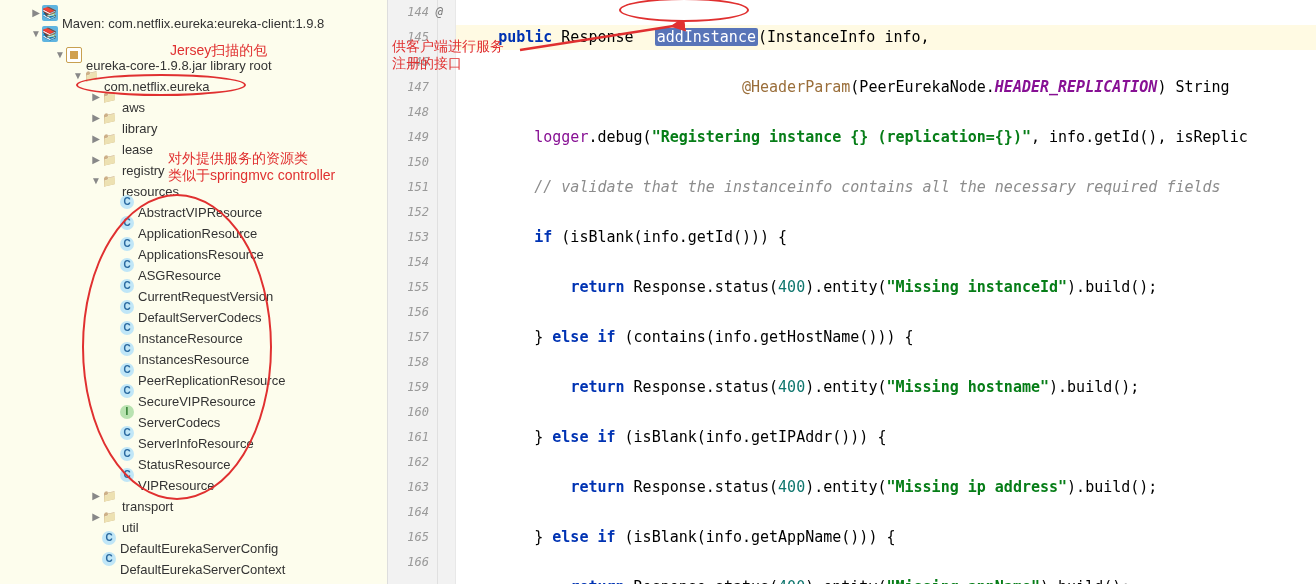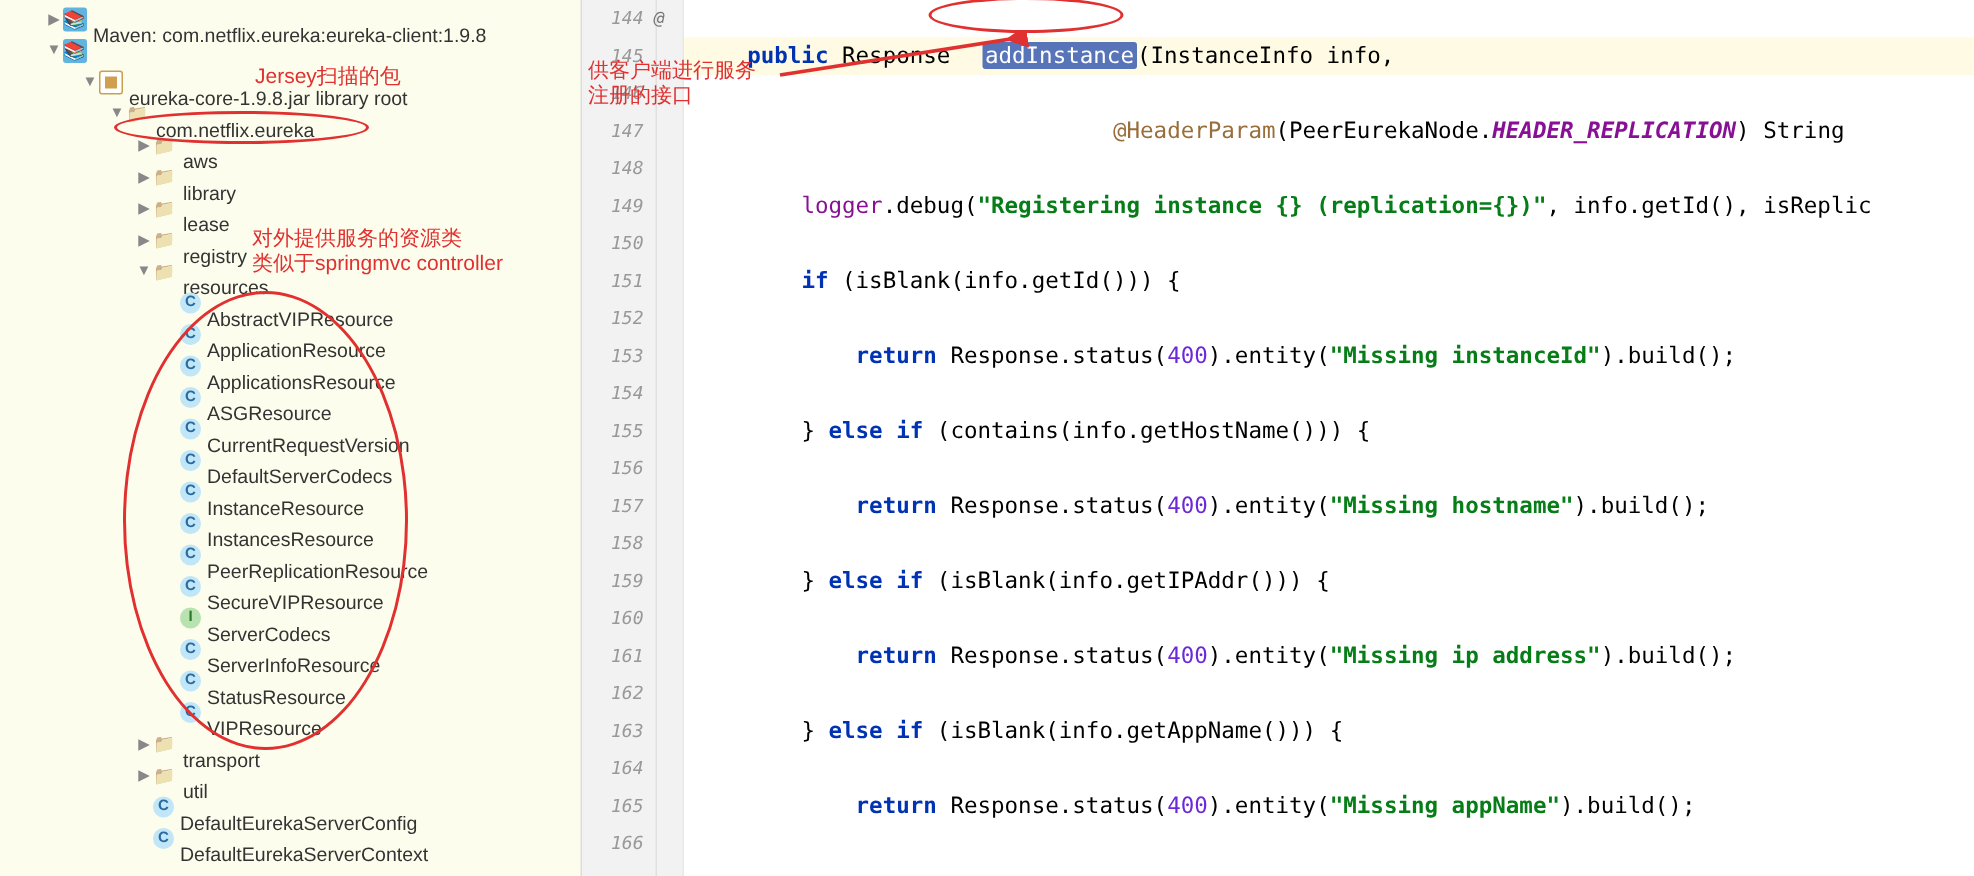--- a/index.html
+++ b/index.html
@@ -120,21 +120,21 @@
     font-size: 15px;
     line-height: 25px;
     white-space: pre;
     overflow: hidden;
     position: relative;
   }
   .code-line { height: 25px; padding-left: 6px;}
   .code-line.hl { background: #fffae3; }
   .kw { color: #0033b3; font-weight: bold; }
   .str { color: #067d17; font-weight: bold; }
-  .num { color: #6d28d9; }
+  .num { color: #0f766e; }
   .fld { color: #871094; }
   .fldi { color: #871094; font-style: italic; font-weight: bold;}
   .comm { color: #8c8c8c; font-style: italic; }
   .ann { color: #9a6e3a; }
   .boxed {
     background: #5874b8;
     color: #fff;
     border-radius: 2px;
     padding: 0 2px;
     margin-left: 12px;
@@ -355,20 +355,21 @@
         <div class="gutter-line">164</div>
         <div class="gutter-line">165</div>
         <div class="gutter-line">166</div>
       </div>
   </div>
   <div class="gutter-strip"></div>
   <div class="code">
 <div class="code-line hl">    <span class="kw">public</span><span> Response </span><span class="boxed">addInstance</span><span>(InstanceInfo info,</span></div>
 <div class="code-line">                               <span class="ann">@HeaderParam</span><span>(PeerEurekaNode.</span><span class="fldi">HEADER_REPLICATION</span><span>) String </span></div>
 <div class="code-line">        <span class="fld">logger</span><span>.debug(</span><span class="str">"Registering instance {} (replication={})"</span><span>, info.getId(), isReplic</span></div>
+<div class="code-line">        <span class="comm">// validate that the instanceinfo contains all the necessary required fields</span></div>
 <div class="code-line">        <span class="kw">if</span><span> (isBlank(info.getId())) {</span></div>
 <div class="code-line">            <span class="kw">return</span><span> Response.status(</span><span class="num">400</span><span>).entity(</span><span class="str">"Missing instanceId"</span><span>).build();</span></div>
 <div class="code-line">        <span>} </span><span class="kw">else if</span><span> (contains(info.getHostName())) {</span></div>
 <div class="code-line">            <span class="kw">return</span><span> Response.status(</span><span class="num">400</span><span>).entity(</span><span class="str">"Missing hostname"</span><span>).build();</span></div>
 <div class="code-line">        <span>} </span><span class="kw">else if</span><span> (isBlank(info.getIPAddr())) {</span></div>
 <div class="code-line">            <span class="kw">return</span><span> Response.status(</span><span class="num">400</span><span>).entity(</span><span class="str">"Missing ip address"</span><span>).build();</span></div>
 <div class="code-line">        <span>} </span><span class="kw">else if</span><span> (isBlank(info.getAppName())) {</span></div>
 <div class="code-line">            <span class="kw">return</span><span> Response.status(</span><span class="num">400</span><span>).entity(</span><span class="str">"Missing appName"</span><span>).build();</span></div>
 
 

